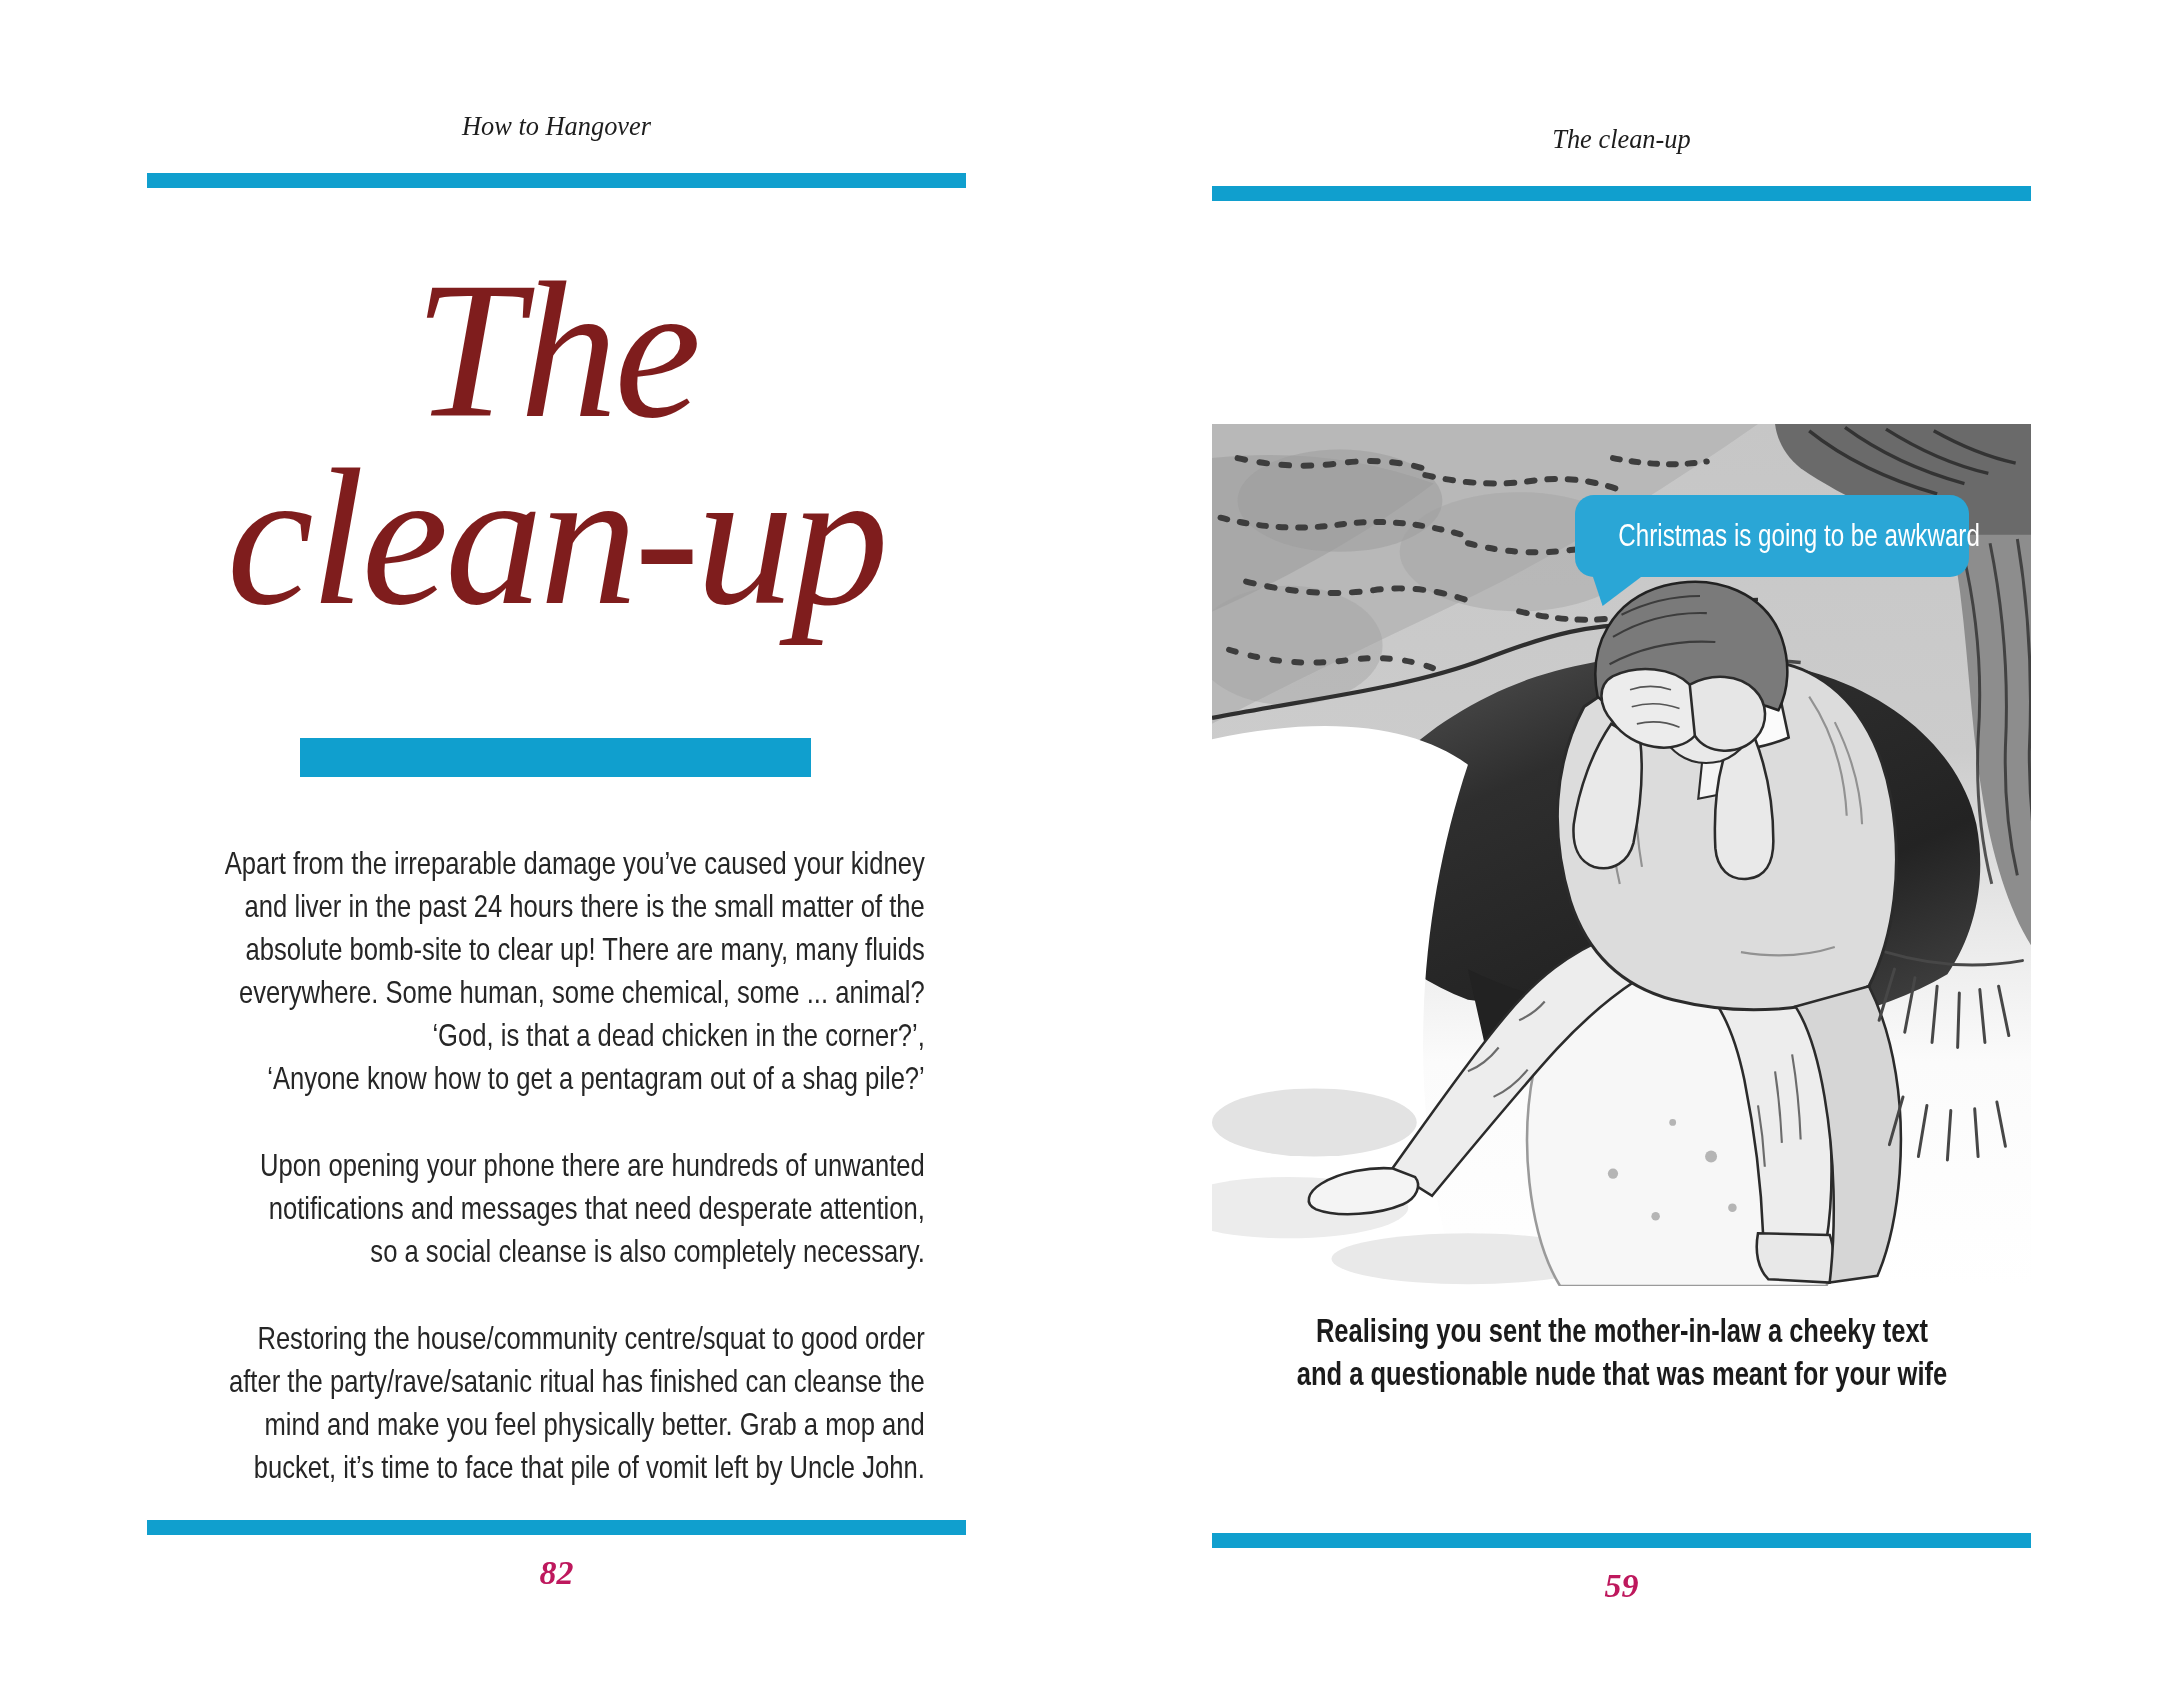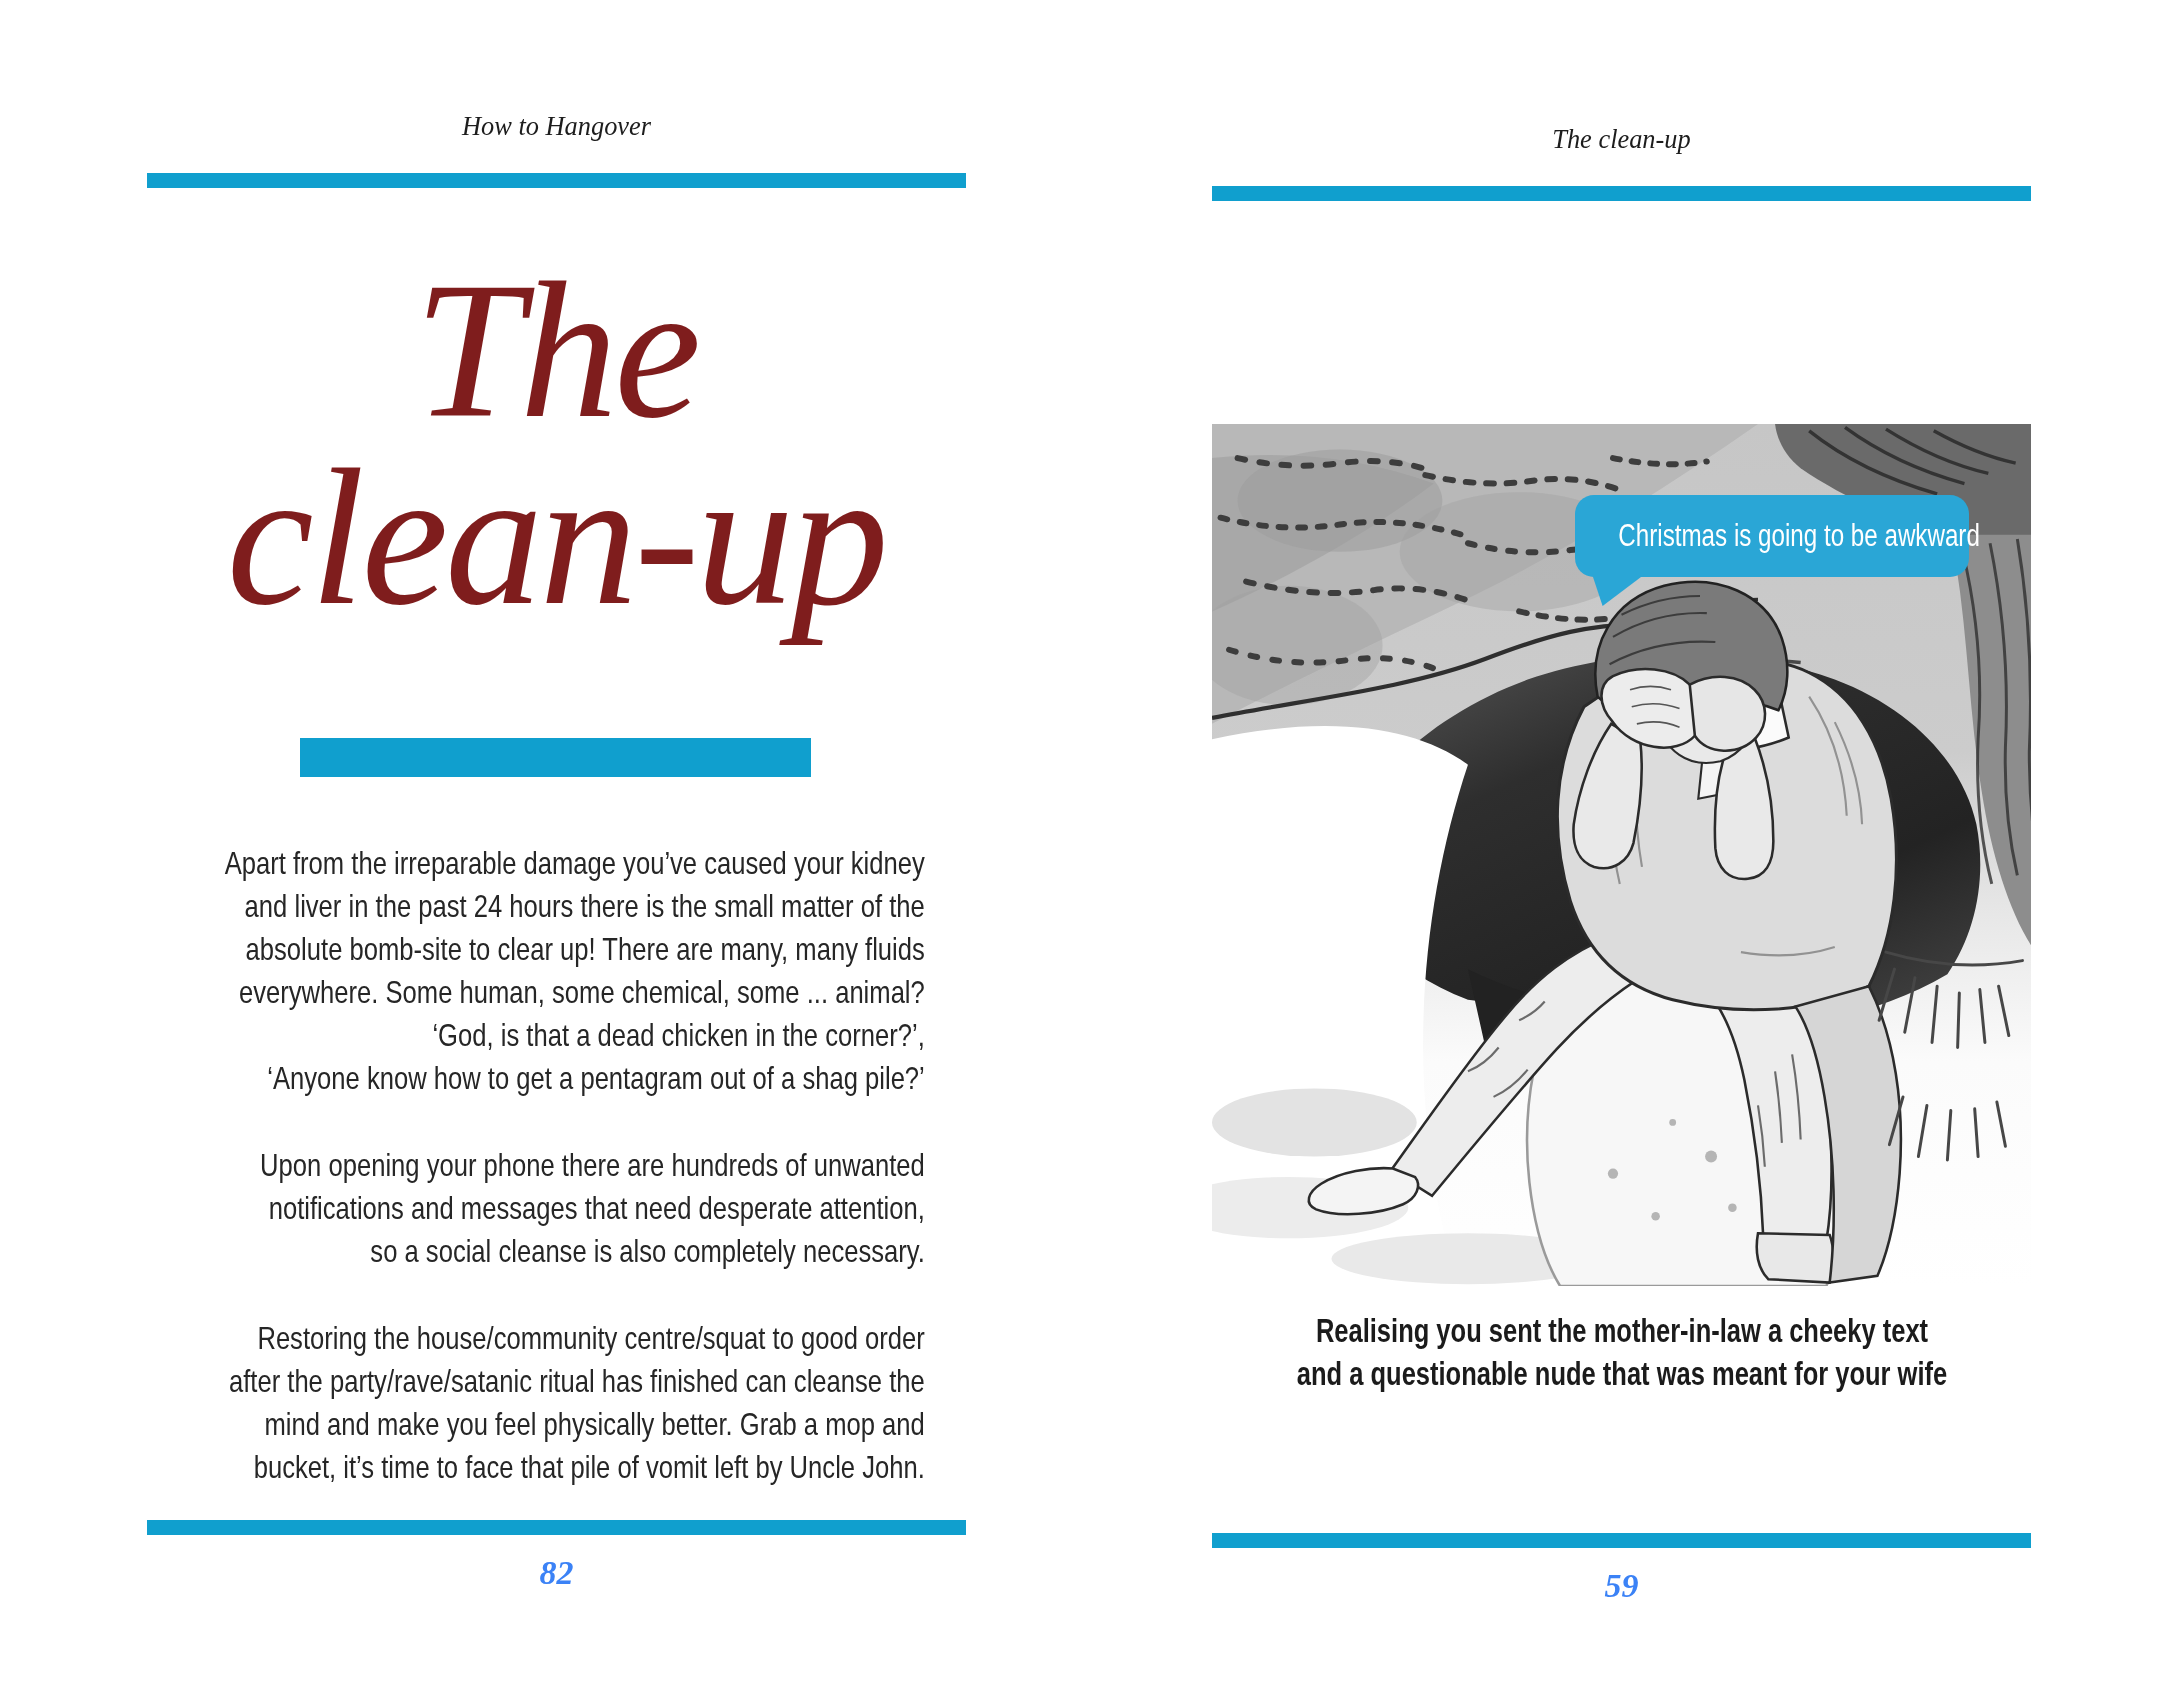--- a/index.html
+++ b/index.html
@@ -25,21 +25,21 @@
   .bodyline{font-size:32px;line-height:43px;font-weight:300;color:#262626;
     white-space:nowrap;transform:scaleX(0.80);transform-origin:50% 50%;}
   .pgap{height:44px;}
 
   
   .caption-line{font-size:34px;line-height:43px;font-weight:bold;color:#1b1b1b;
     white-space:nowrap;transform:scaleX(0.75);transform-origin:50% 50%;}
 
   
   .pagenum{font-family:"Liberation Serif",serif;font-style:italic;font-weight:bold;
-    font-size:34px;color:#3b82f6;text-align:center;}
+    font-size:34px;color:#be185d;text-align:center;}
 
   
   .illus{overflow:hidden;}
   .illus svg{display:block;width:100%;height:100%;}
   .bubble{border-radius:19px;text-align:center;}
   .bubble-text{font-size:31px;line-height:82px;color:#ffffff;font-weight:300;
     white-space:nowrap;transform:scaleX(0.78);transform-origin:50% 50%;}
   .bubble-tail{clip-path:polygon(0 0,100% 0,20% 100%);}
 </style>
 </head>

